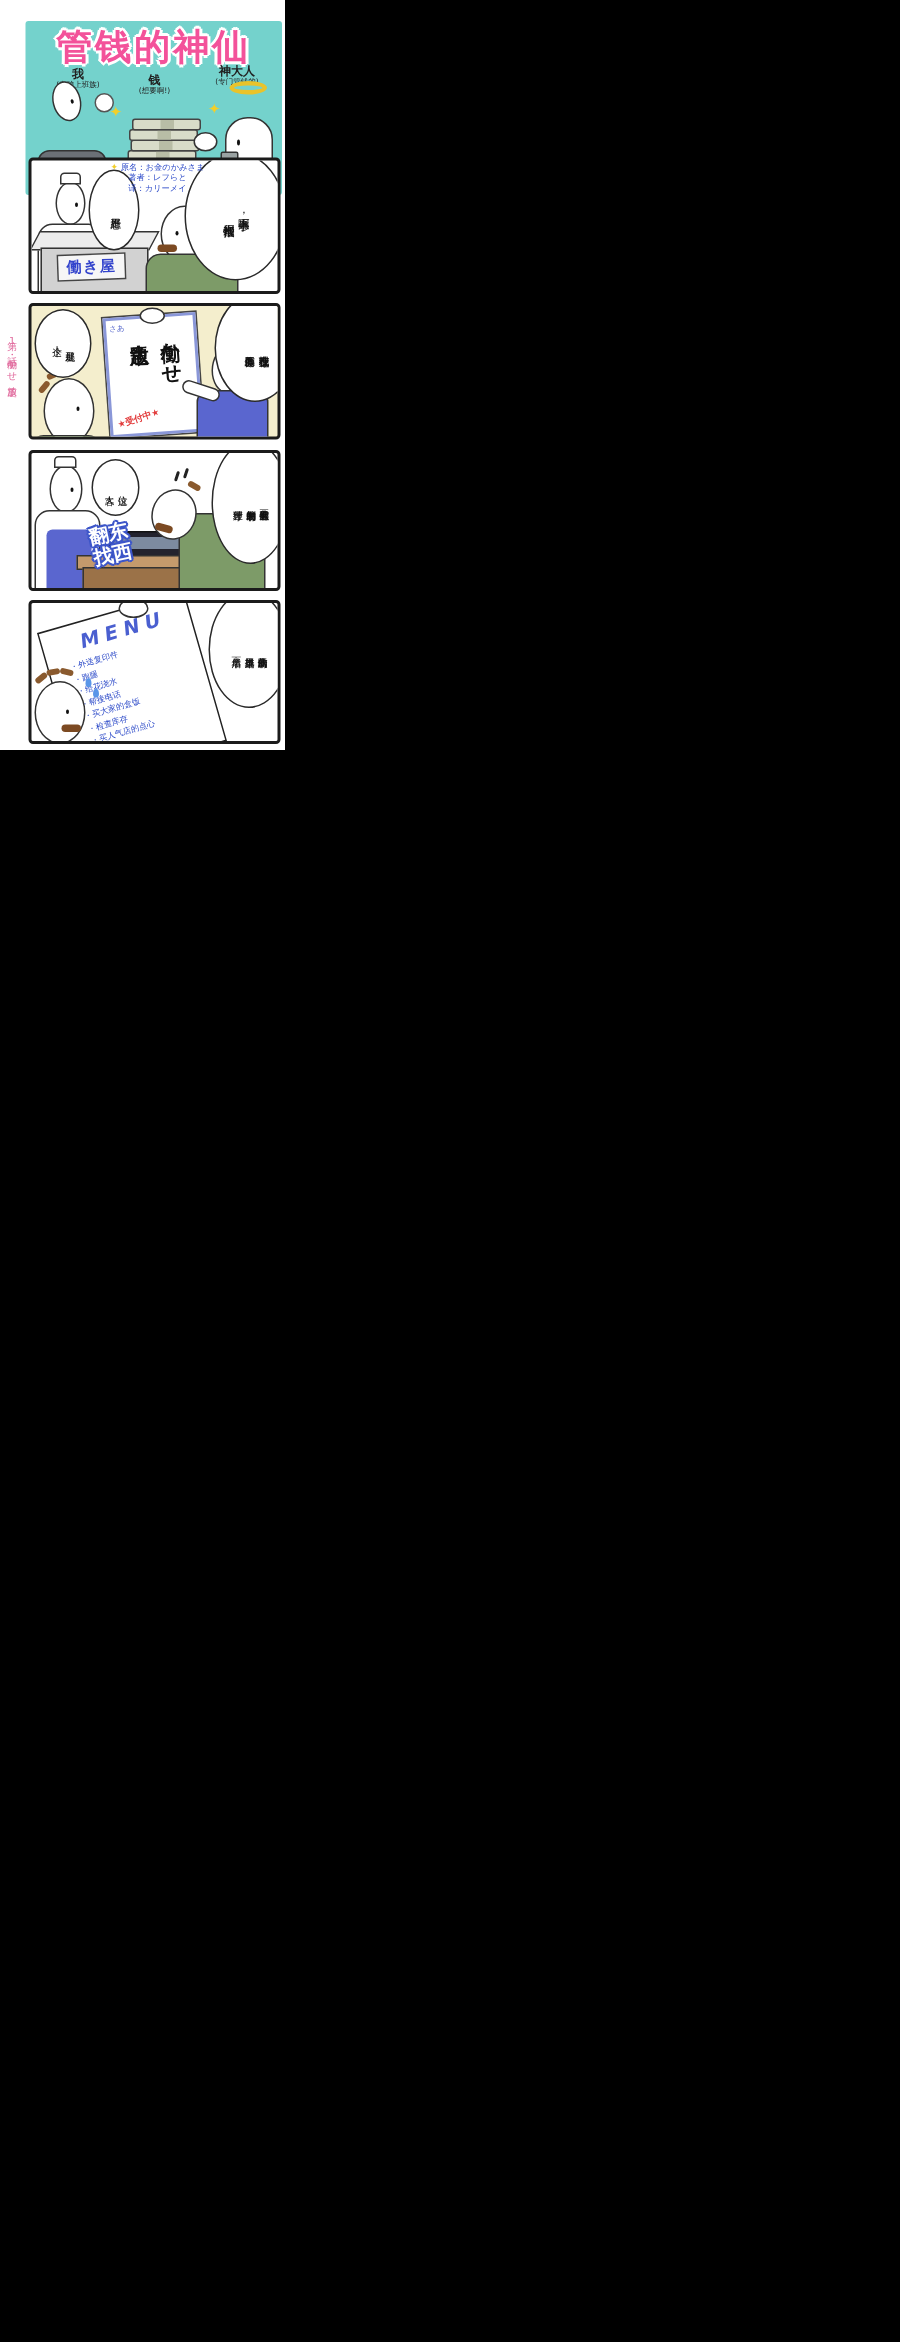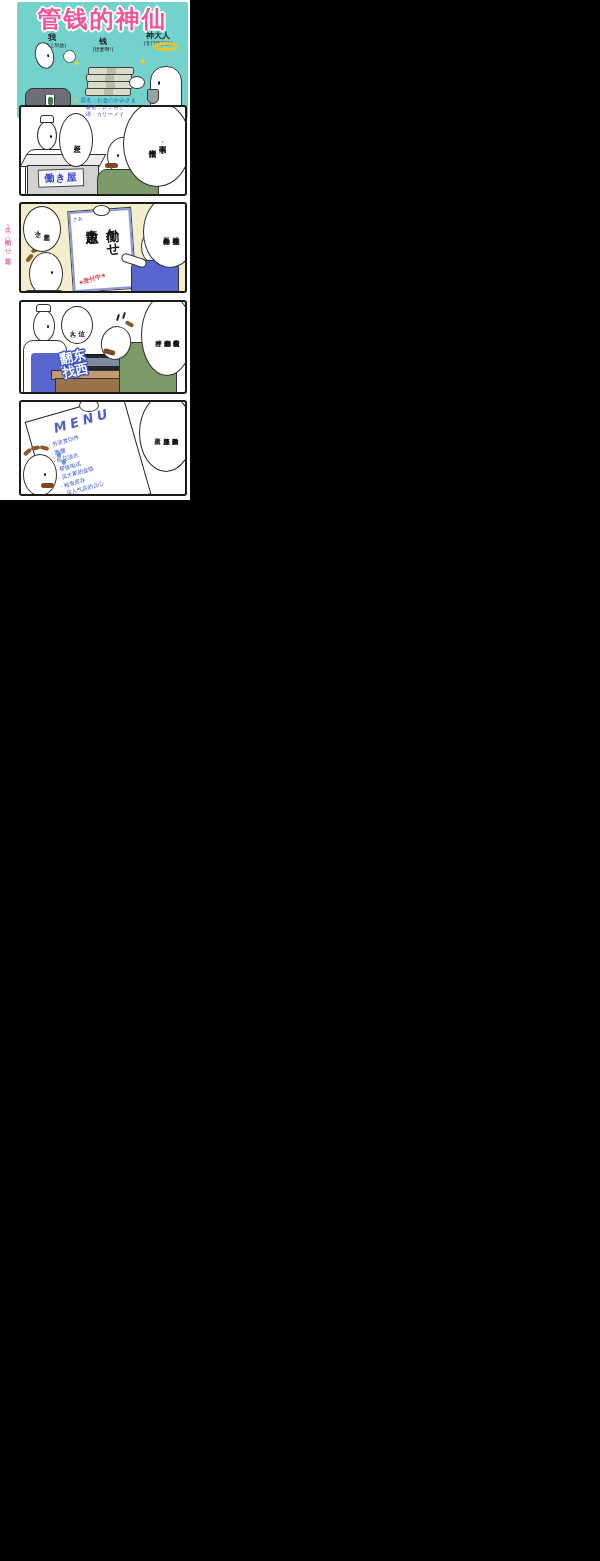--- a/index.html
+++ b/index.html
@@ -1,20 +1,20 @@
 <!DOCTYPE html>
 <html><head>
 <meta charset="utf-8">
 <style>
   * { margin:0; padding:0; box-sizing:border-box; }
   html,body { width:600px; height:1561px; background:#000; font-family:"DejaVu Sans", sans-serif; }
   .comic-wrap { position:absolute; left:0; top:0; width:190px; height:500px; background:#fff; overflow:hidden; }
 
   
-  .header { position:absolute; left:17px; top:2px; width:171px; height:116px; background:#74d2cc; border-radius:2px; overflow:hidden;padding-left:32px; }
+  .header { position:absolute; left:17px; top:14px; width:171px; height:116px; background:#74d2cc; border-radius:2px; overflow:hidden;padding-left:32px; }
   .comic-title { position:absolute; top:1px; left:0; width:100%; text-align:center; font-size:24px; font-weight:bold; color:#f3529a; letter-spacing:2px;
     text-shadow:-2px 0 #fff,2px 0 #fff,0 -2px #fff,0 2px #fff,-1px -1px #fff,1px 1px #fff,1px -1px #fff,-1px 1px #fff; }
   .char-label { position:absolute; text-align:center; color:#222; line-height:1.1; }
   .char-label .nm { font-size:8px; font-weight:bold; display:block; }
   .char-label .nt { font-size:5px; display:block; }
   .lbl-left { left:6px; top:32px; width:58px; }
   .lbl-mid { left:62px; top:36px; width:48px; }
   .lbl-right { right:0px; top:30px; width:60px; }
 
   .figure { position:absolute; }

